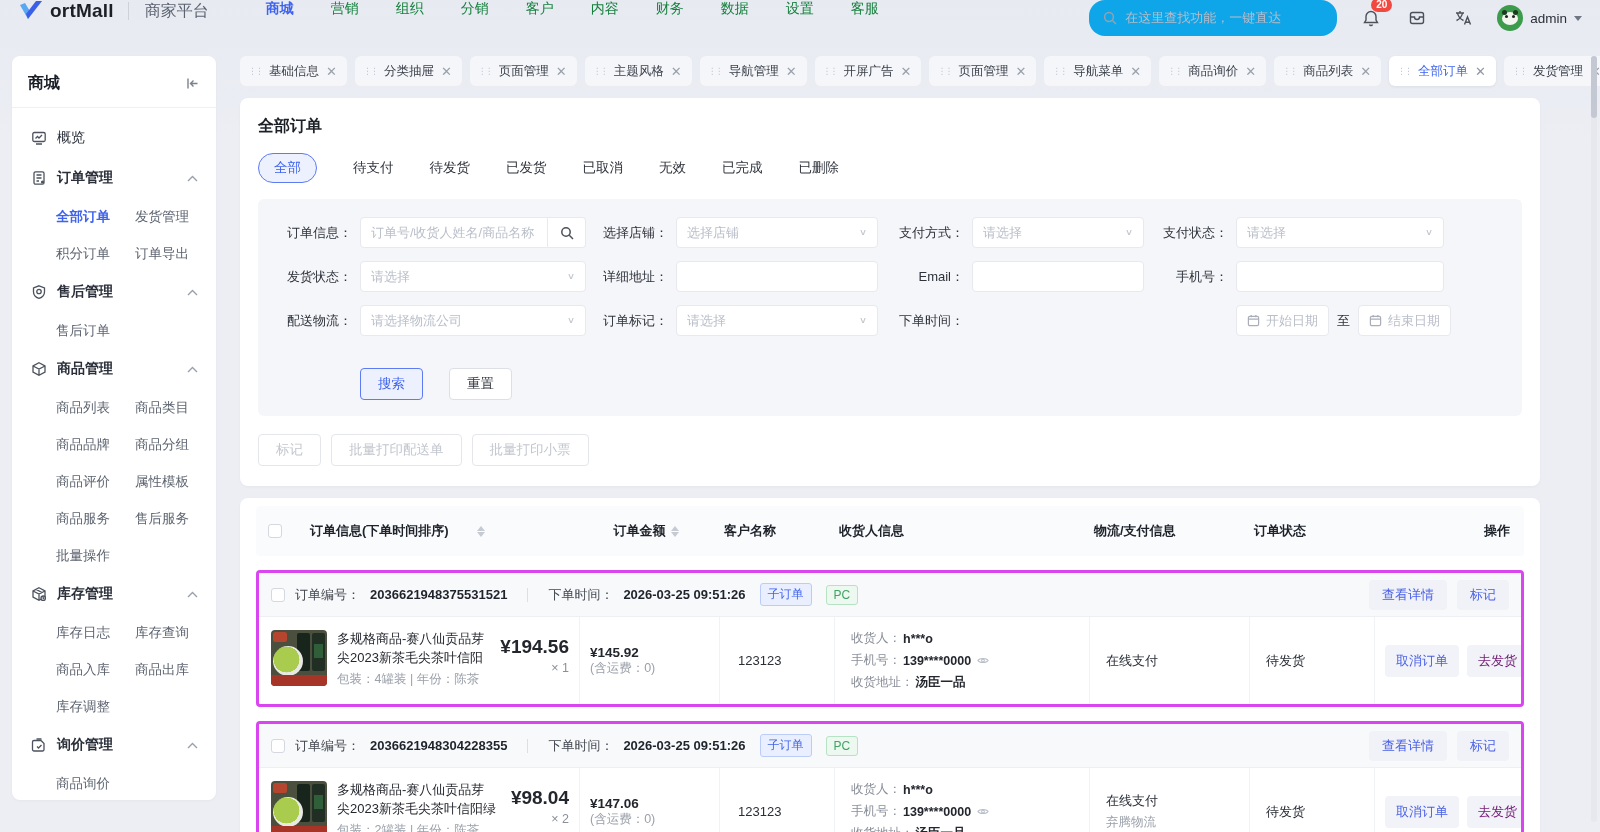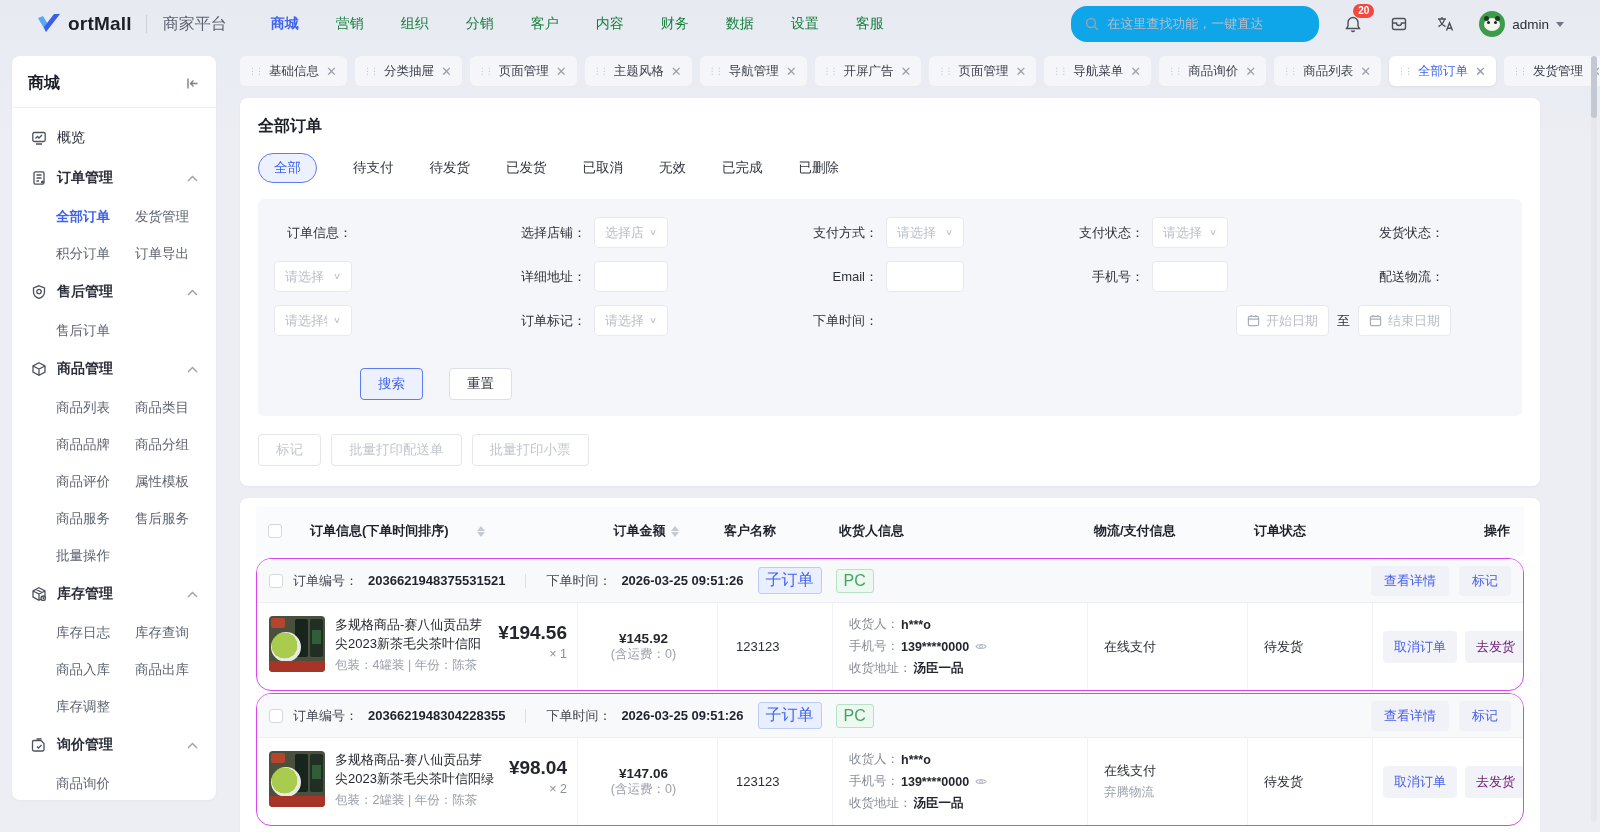--- a/index.html
+++ b/index.html
@@ -5,21 +5,21 @@
   * { margin:0; padding:0; box-sizing:border-box; }
   html,body { width:1600px; height:832px; overflow:hidden; }
   body {
     font-family:"Liberation Sans","DejaVu Sans",sans-serif;
     background:linear-gradient(180deg,#e7eaf1 0%,#eceef4 140px,#eceef4 100%);
     color:#23262d; font-size:13px;
   }
   .app { position:relative; width:1600px; height:832px; }
 
   
-  .topbar { height:48px; display:flex; align-items:center; padding:0 36px; }
+  .topbar { height:48px; display:flex; align-items:flex-start; padding:0 18px;gap:13px; }
   .brand { display:flex; align-items:center; gap:6px; }
   .brand-name { font-size:19px; font-weight:bold; color:#1c1f26; letter-spacing:.2px; }
   .brand-sep { width:1px; height:18px; background:#ccd1da; margin:0 10px 0 8px; }
   .brand-platform { font-size:16px; color:#5b6270; }
   .topnav { display:flex; align-items:center; gap:37px; margin-left:44px; }
   .topnav a { font-size:14px; color:#15803d; cursor:pointer; text-decoration:none; white-space:nowrap; }
   .topnav a.active { color:#3f63ee; font-weight:bold; }
   .top-right { margin-left:auto; display:flex; align-items:center; gap:22px; }
   .searchbox { display:flex; align-items:center; gap:8px; width:248px; height:36px;
     background:#0ea5e9; border-radius:16px; padding:0 14px;font-family:Liberation Serif, serif; }
@@ -107,27 +107,27 @@
   .th { display:flex; align-items:center; gap:5px; padding:0 8px; }
   .th.first { padding-left:12px; gap:28px; }
   .th.center { justify-content:center; }
   .th.right { justify-content:flex-end; padding-right:14px; }
   .checkbox { width:14px; height:14px; border:1px solid #d5d8e0; border-radius:3px; background:#fff; flex:0 0 14px; cursor:pointer; }
   .sorter { display:flex; flex-direction:column; gap:1px; }
   .sorter i { width:0; height:0; border-left:4px solid transparent; border-right:4px solid transparent; }
   .sorter .up { border-bottom:5px solid #c6cad2; }
   .sorter .down { border-top:5px solid #c6cad2; }
 
-  .order-group { margin-top:2px; border:1px solid #d946ef; border-radius:15px; overflow:hidden; }
+  .order-group { margin-top:14px; border:3px solid #d946ef; border-radius:4px; overflow:hidden; }
   .group-bar { height:44px; background:#f8f9fb; display:flex; align-items:center; padding:0 12px; gap:10px;
     border-bottom:1px solid #edeff4; }
   .g-label { color:#42474f; font-size:13px; }
   .g-value { color:#1f232b; font-size:13px; font-weight:bold; }
   .g-sep { width:1px; height:14px; background:#dcdfe6; margin:0 10px; }
-  .mini-badge { font-size:16px; padding:2px 7px; border-radius:3px; margin-left:4px; }
+  .mini-badge { font-size:12px; padding:2px 7px; border-radius:3px; margin-left:4px; }
   .badge-blue { color:#3f63ee; background:#e9efff; border:1px solid #bcccf9; }
   .badge-green { color:#41a463; background:#ecf8f0; border:1px solid #b5e3c4; }
   .g-links { margin-left:auto; display:flex; gap:10px; }
   .g-link { color:#4a61e6; font-size:13px; background:#f1f2f8; padding:6px 13px; border-radius:4px; cursor:pointer; }
 
   .detail-row { min-height:84px; }
   .cell { padding:13px 10px; display:flex; border-left:1px solid #f1f2f6; }
   .cell.no-border { border-left:none; }
   .prod-cell { gap:10px; padding-left:12px; }
   .prod-img { width:56px; height:56px; border-radius:4px; flex:0 0 56px; position:relative; overflow:hidden; background:#4a4f3e; }
@@ -137,21 +137,21 @@
   .prod-img .tea { position:absolute; left:2px; top:16px; width:30px; height:30px; border-radius:50%;
     background:radial-gradient(circle at 45% 45%, #a9cc4e 0 55%, #e9e9e4 56%); }
   .prod-img .ribbon { position:absolute; left:0; bottom:0; width:100%; height:11px; background:#a63527; }
   .prod-img .tag { position:absolute; left:2px; top:2px; width:14px; height:10px; background:#b5452e; border-radius:2px; }
   .prod-text { flex:1; min-width:0; display:flex; flex-direction:column; gap:3px; }
   .prod-title { font-size:13px; color:#23262d; line-height:1.45; max-height:38px; overflow:hidden; }
   .prod-spec { font-size:12.5px; color:#9ba0aa; white-space:nowrap; overflow:hidden; }
   .prod-price { text-align:right; flex:0 0 62px; display:flex; flex-direction:column; gap:3px; padding-top:6px; }
   .price-v { font-size:19px; color:#23262d; font-weight:bold; }
   .qty { font-size:12.5px; color:#8a8f99; }
-  .amount-cell { flex-direction:column; align-items:center; justify-content:center; padding-right:18px; }
+  .amount-cell { flex-direction:column; align-items:flex-start; justify-content:center; padding-right:18px; }
   .amount-v { font-size:13.5px; font-weight:bold; color:#23262d; }
   .freight { font-size:12.5px; color:#9ba0aa; }
   .customer-cell { align-items:center; padding-left:18px; font-size:13px; color:#2a2e37; }
   .recv-cell { flex-direction:column; justify-content:center; gap:5px; padding-left:16px; }
   .recv-line { font-size:12.5px; color:#8a8f99; display:flex; align-items:center; gap:2px; }
   .recv-line b { color:#23262d; font-weight:bold; }
   .eye { color:#b9bec9; margin-left:4px; }
   .pay-cell { flex-direction:column; justify-content:center; gap:4px; padding-left:16px; }
   .pay-v { font-size:13px; color:#2a2e37; }
   .logi-v { font-size:12.5px; color:#9ba0aa; }
@@ -448,20 +448,31 @@
         <span class="status-tab">已发货</span>
         <span class="status-tab">已取消</span>
         <span class="status-tab">无效</span>
         <span class="status-tab">已完成</span>
         <span class="status-tab">已删除</span>
       </div>
 
       <div class="form-panel">
         <div class="form-grid">
           <span class="flabel">订单信息：</span>
+          <div class="input-search">
+            <div class="ctrl">
+                <input placeholder="订单号/收货人姓名/商品名称" style="">
+              </div>
+            <span class="search-addon">
+              <svg width="14" height="14" viewBox="0 0 14 14" fill="none" stroke="#4b5059" stroke-width="1.5">
+                  <circle cx="6" cy="6" r="4.2"></circle>
+                  <path d="M9.3 9.3 L13 13"></path>
+                </svg>
+            </span>
+          </div>
           <span class="flabel">选择店铺：</span>
           <div class="ctrl">
               <span class="ph">选择店铺</span>
               <span class="vcaret">∨</span>
             </div>
           <span class="flabel">支付方式：</span>
           <div class="ctrl">
               <span class="ph">请选择</span>
               <span class="vcaret">∨</span>
             </div>

